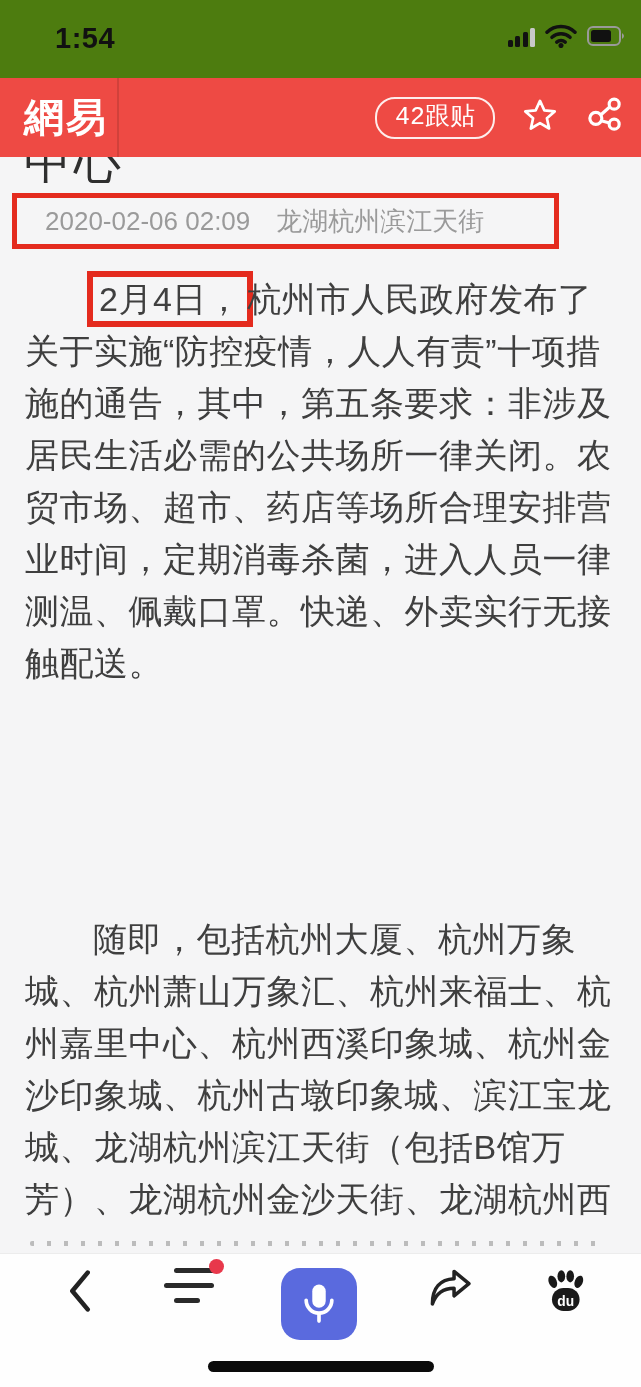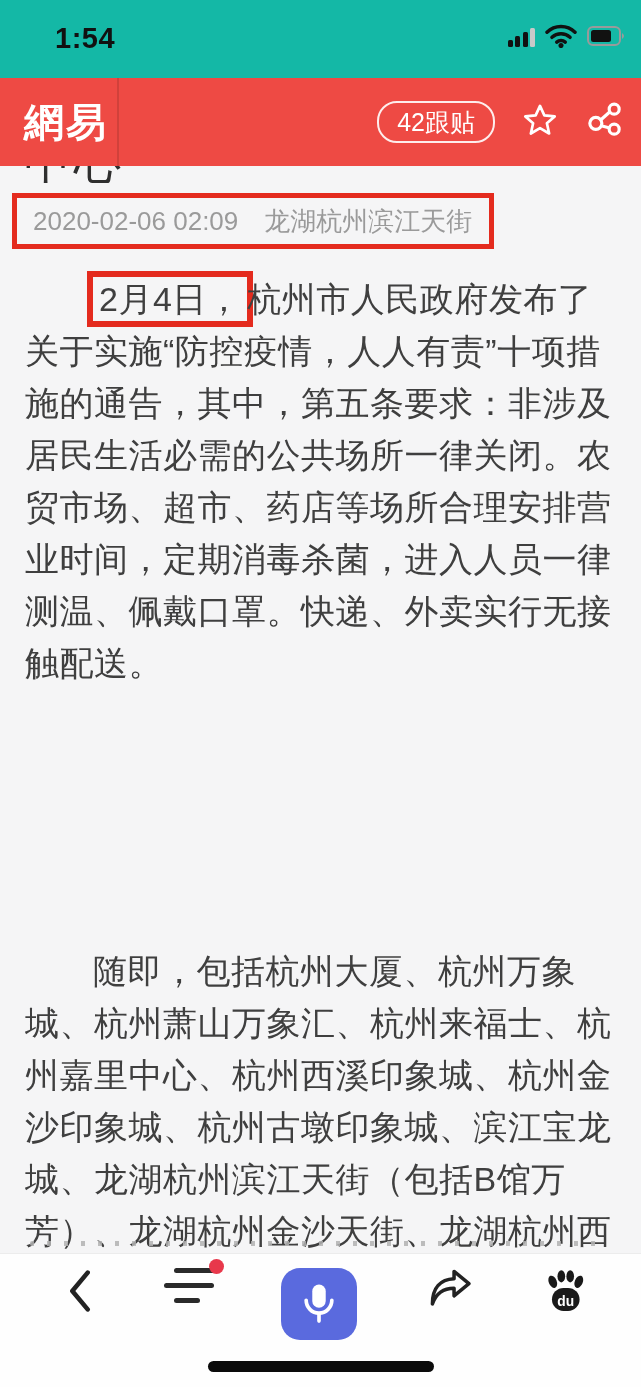--- a/index.html
+++ b/index.html
@@ -3,60 +3,60 @@
 <meta charset="utf-8">
 <style>
   * { margin:0; padding:0; box-sizing:border-box; }
   html,body { background:#dcdcdc; }
   body { font-family:"Liberation Sans", sans-serif; }
   .screen{ position:relative; width:641px; height:1387px; margin:0 auto;
            background:#f5f5f6; overflow:hidden; }
 
   
   .status-bar{ position:absolute; top:0; left:0; right:0; height:78px;
-               background:#14b8a6; z-index:30; }
+               background:#4d7c0f; z-index:30; }
   .sb-time{ position:absolute; left:55px; top:22px; font-size:29px;
             font-weight:700; color:#111; letter-spacing:.5px; }
   .sb-icons{ position:absolute; right:14px; top:24px; display:flex;
              align-items:center; gap:10px; }
   .sig{ display:flex; align-items:flex-end; gap:2.5px; height:22px; padding-bottom:2px;}
   .sig i{ display:block; width:5px; background:#111; border-radius:1.5px; }
   .sig i:nth-child(1){height:7px}.sig i:nth-child(2){height:11px}
   .sig i:nth-child(3){height:15px}.sig i:nth-child(4){height:19px;background:#c9c9c9}
 
   
-  .header{ position:absolute; top:78px; left:0; right:0; height:88px;
-           background:#ee4a44; z-index:20; display:flex; align-items:center; }
+  .header{ position:absolute; top:78px; left:0; right:0; height:79px;
+           background:#ee4a44; z-index:20; display:flex; align-items:center;font-family:Liberation Mono, monospace; }
   .hdr-logo{ color:#fff; font-weight:700; font-size:40px; margin-left:24px;
              letter-spacing:2px; }
   .hdr-divider{ position:absolute; left:117px; top:0; bottom:0; width:2px;
                 background:rgba(0,0,0,.12); }
   .hdr-right{ position:absolute; right:16px; display:flex; align-items:center; gap:27px;justify-content:space-between; }
   .pill{ border:2px solid rgba(255,255,255,.9); border-radius:20px; color:#fff;
          font-size:25px; padding:4px 18px; line-height:1.2; background:transparent; }
 
   
   .content{ position:absolute; top:157px; left:0; right:0; height:1096px;
             background:#f5f5f6; overflow:hidden; z-index:5; }
   .title-partial{ position:absolute; top:-26px; left:24px; font-size:47px;
                   font-weight:400; color:#2f2f2f; letter-spacing:3px; }
-  .meta-box{ position:absolute; top:36px; left:12px; width:482px; height:56px;
+  .meta-box{ position:absolute; top:36px; left:12px; width:547px; height:56px;
              border:5px solid #e42b1e; display:flex; align-items:center;
-             padding-left:16px; gap:26px; }
+             padding-left:28px; gap:26px; }
   .meta-date,.meta-source{ color:#9a9a9a; font-size:26px; white-space:nowrap; }
 
   .para{ position:absolute; left:25px; width:592px; font-size:34px;
          line-height:52px; color:#3f3f3f; letter-spacing:.5px;
          text-indent:2em; word-break:normal; }
   .para1{ top:116px; }
   .hl-box{ border:6px solid #e42b1e; padding:3px 6px; margin:-5px -6px; }
   .section-heading{ position:absolute; top:600px; left:25px; width:592px;
                     font-size:34px; line-height:52px; font-weight:700;
                     color:#3a3a3a; letter-spacing:.5px; text-indent:2em; }
-  .para2{ top:788px; }
+  .para2{ top:756px; }
   .cutoff-line{ position:absolute; top:1084px; left:30px; width:578px; height:5px;
                 background:repeating-linear-gradient(90deg,#b2b2b2 0 4px,
                            transparent 4px 17px); opacity:.85; border-radius:2px;}
 
   
   .toolbar{ position:absolute; left:0; right:0; top:1253px; height:134px;
             background:#fefefe; border-top:1px solid #ececec; z-index:25; }
   .tb-item{ position:absolute; top:14px; width:80px; height:80px; display:flex;
             align-items:flex-start; justify-content:center; }
   .tb-back{ left:40px; } .tb-menu{ left:150px; } .tb-mic{ left:279px; }

